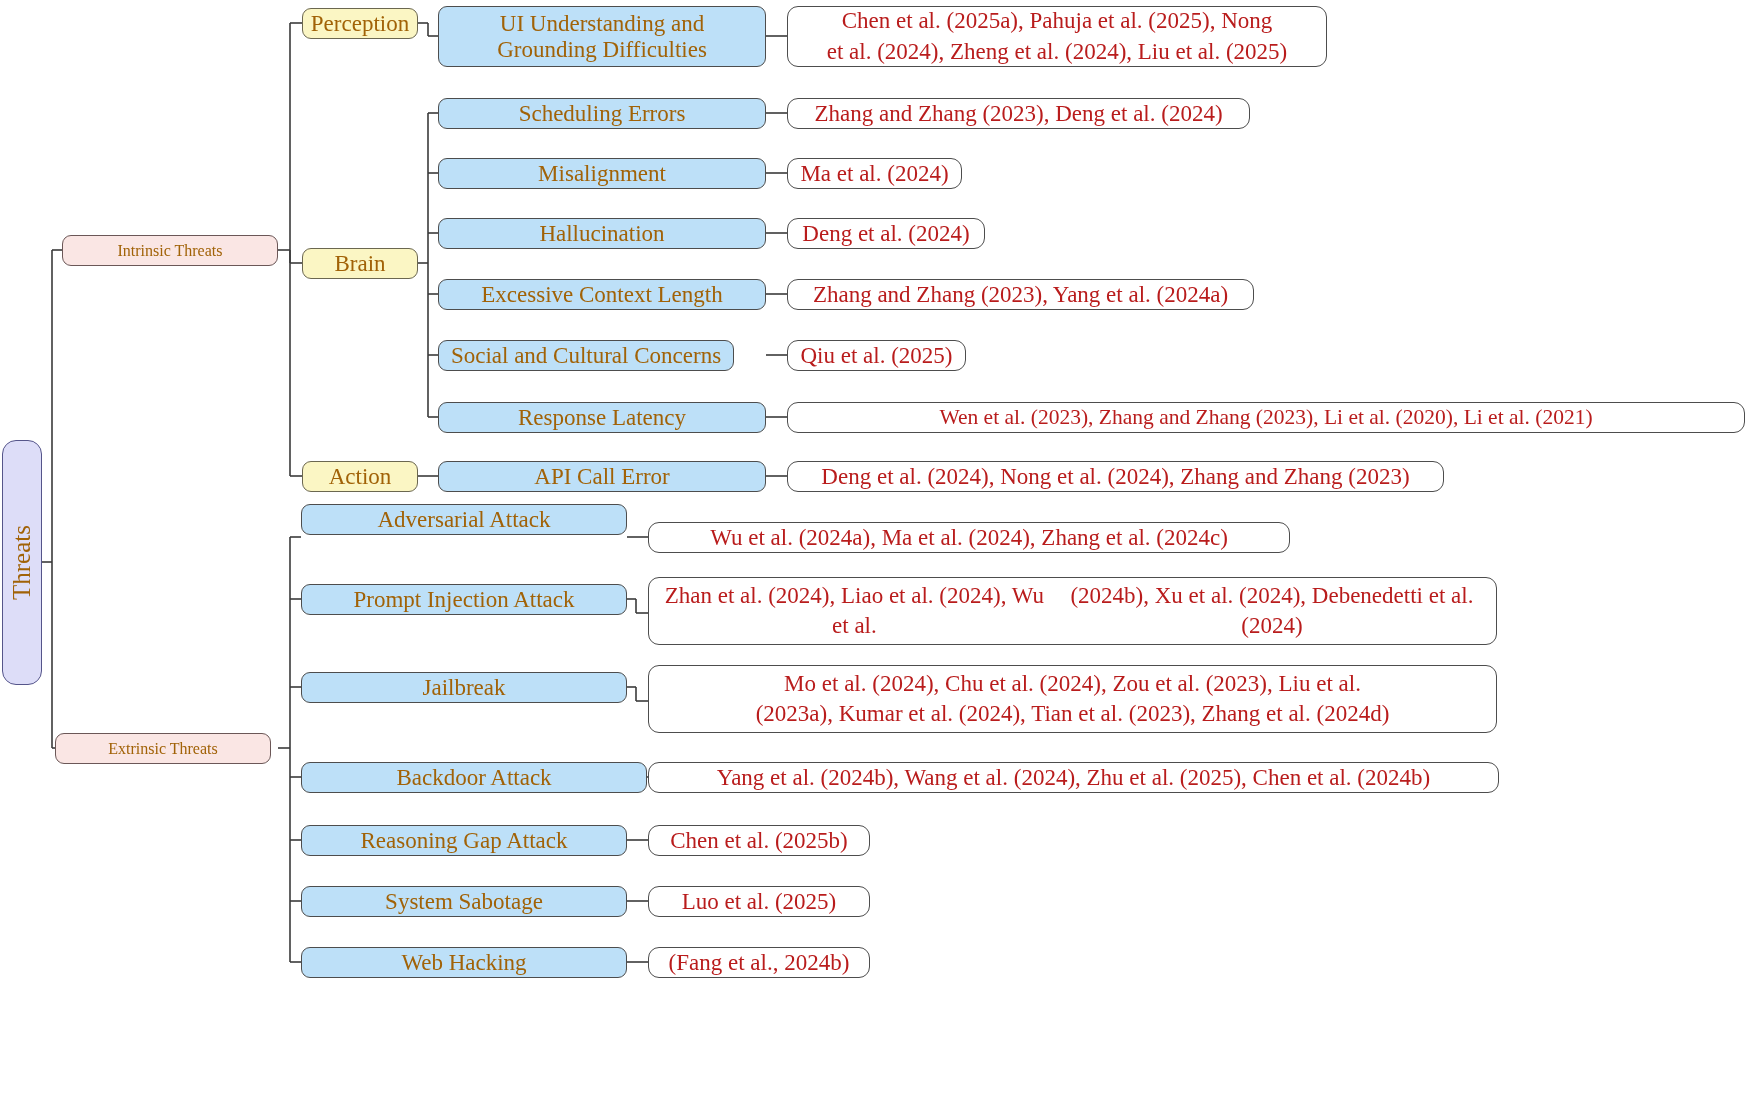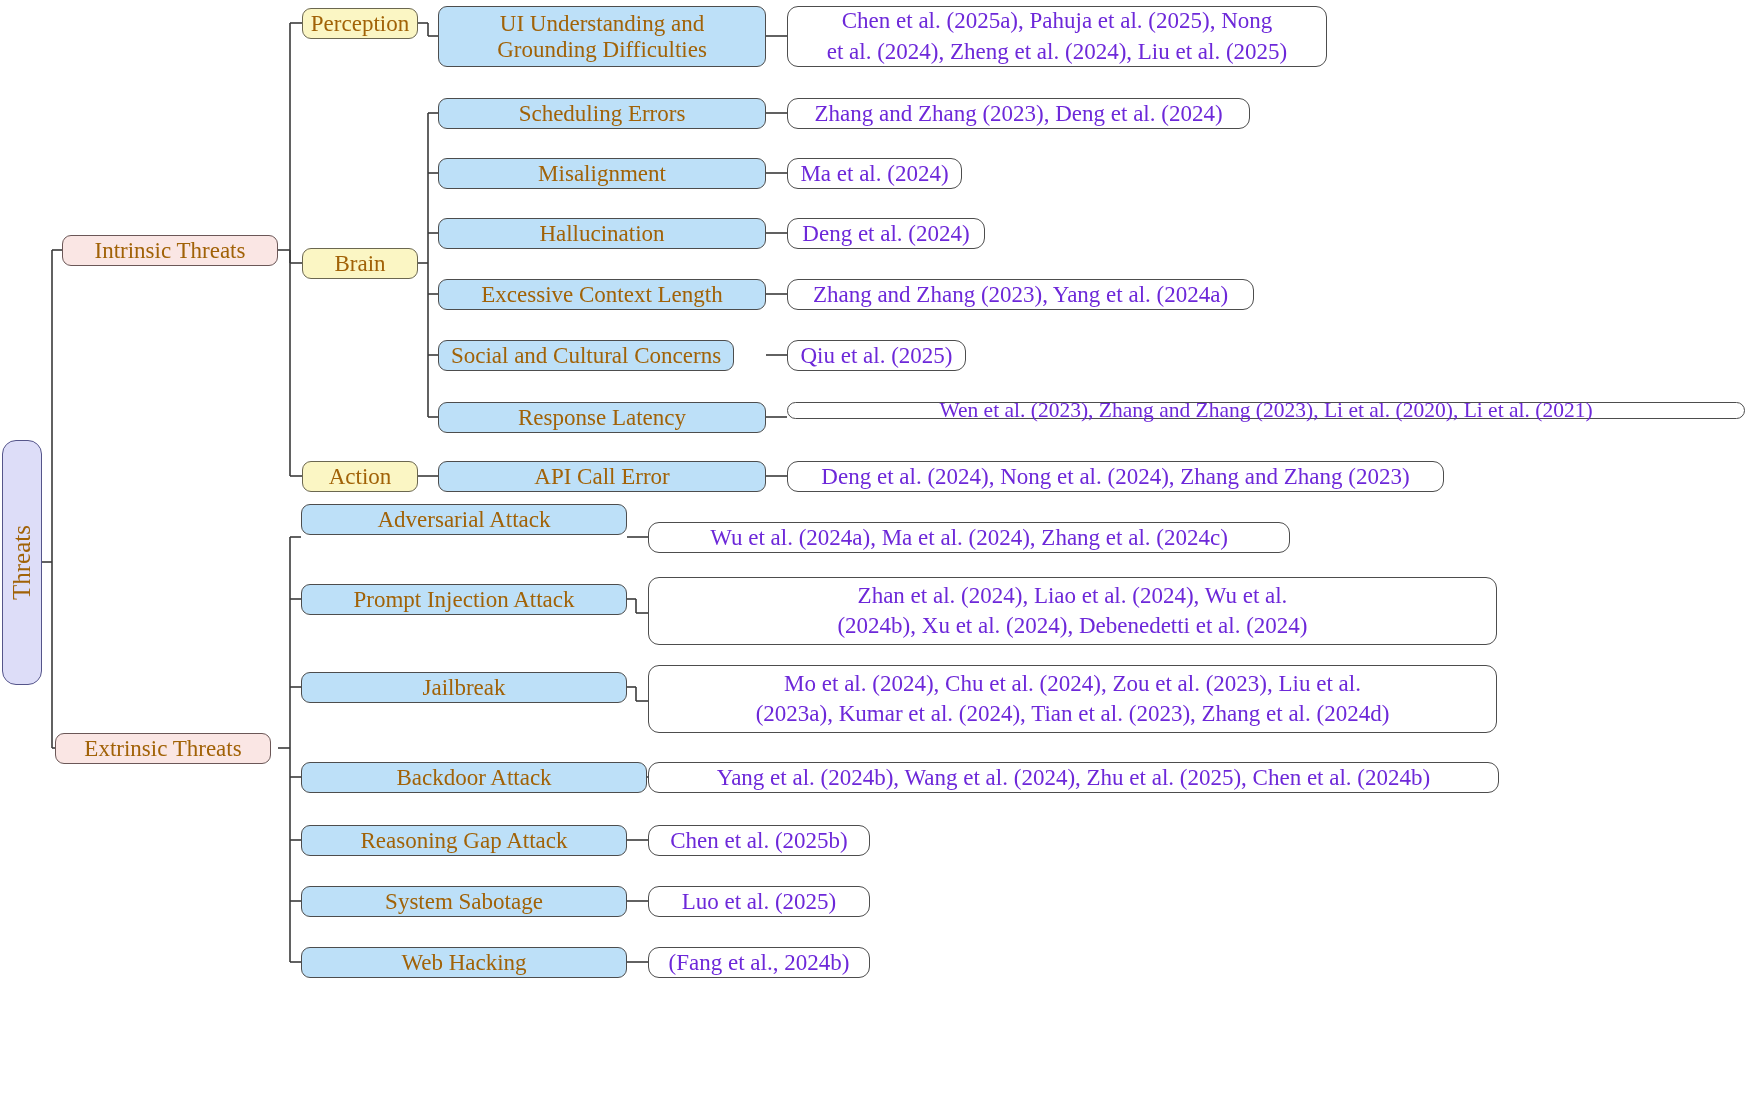--- a/index.html
+++ b/index.html
@@ -42,36 +42,36 @@
     border-color: #55558a;
     border-radius: 14px;
     writing-mode: vertical-rl;
     transform: rotate(180deg);
     font-size: 25px;
     padding: 6px 0;
   }
   .node.level1 {
     background: #fae6e4;
     border-color: #6b5757;
-    font-size: 23px;
+    font-size: 16px;
   }
   .node.level2 {
     background: #fbf6c4;
     border-color: #6b6750;
     font-size: 23px;
   }
   .node.leaf {
     background: #bde0f8;
     border-color: #4d4d4d;
     font-size: 23px;
   }
   .node.cite {
     background: #ffffff;
     border-color: #4d4d4d;
-    color: #6d28d9;
+    color: #b91c1c;
     font-size: 23px;
     border-radius: 11px;
   }
   .node.cite.small {
     font-size: 21.5px;
   }
   .node.cite.multiline {
     line-height: 1.32;
   }
 </style>
@@ -216,42 +216,42 @@
   <div class="node leaf" style="left:438px; top:340px; width:296px; height:31px;">
     <span>Social and Cultural Concerns</span>
   </div>
   <div class="node cite" style="left:787px; top:340px; width:179px; height:31px;">
     <span>Qiu et al. (2025)</span>
   </div>
 
   <div class="node leaf" style="left:438px; top:402px; width:328px; height:31px;">
     <span>Response Latency</span>
   </div>
-  <div class="node cite small" style="left:787px; top:402px; width:958px; height:17px;">
+  <div class="node cite small" style="left:787px; top:402px; width:958px; height:31px;">
     <span>Wen et al. (2023), Zhang and Zhang (2023), Li et al. (2020), Li et al. (2021)</span>
   </div>
 
   <div class="node leaf" style="left:438px; top:461px; width:328px; height:31px;">
     <span>API Call Error</span>
   </div>
   <div class="node cite" style="left:787px; top:461px; width:657px; height:31px;">
     <span>Deng et al. (2024), Nong et al. (2024), Zhang and Zhang (2023)</span>
   </div>
 
   <div class="node leaf" style="left:301px; top:504px; width:326px; height:31px;">
     <span>Adversarial Attack</span>
   </div>
   <div class="node cite" style="left:648px; top:522px; width:642px; height:31px;">
     <span>Wu et al. (2024a), Ma et al. (2024), Zhang et al. (2024c)</span>
   </div>
 
   <div class="node leaf" style="left:301px; top:584px; width:326px; height:31px;">
     <span>Prompt Injection Attack</span>
   </div>
-  <div class="node cite multiline" style="left:648px; top:577px; width:849px; height:68px; flex-direction:column; ">
+  <div class="node cite multiline" style="left:648px; top:577px; width:849px; height:68px; flex-direction:row; ">
     <span>Zhan et al. (2024), Liao et al. (2024), Wu et al.</span>
     <span>(2024b), Xu et al. (2024), Debenedetti et al. (2024)</span>
   </div>
 
   <div class="node leaf" style="left:301px; top:672px; width:326px; height:31px;">
     <span>Jailbreak</span>
   </div>
   <div class="node cite multiline" style="left:648px; top:665px; width:849px; height:68px; flex-direction:column; justify-content:center;">
     <span>Mo et al. (2024), Chu et al. (2024), Zou et al. (2023), Liu et al.</span>
     <span>(2023a), Kumar et al. (2024), Tian et al. (2023), Zhang et al. (2024d)</span>

